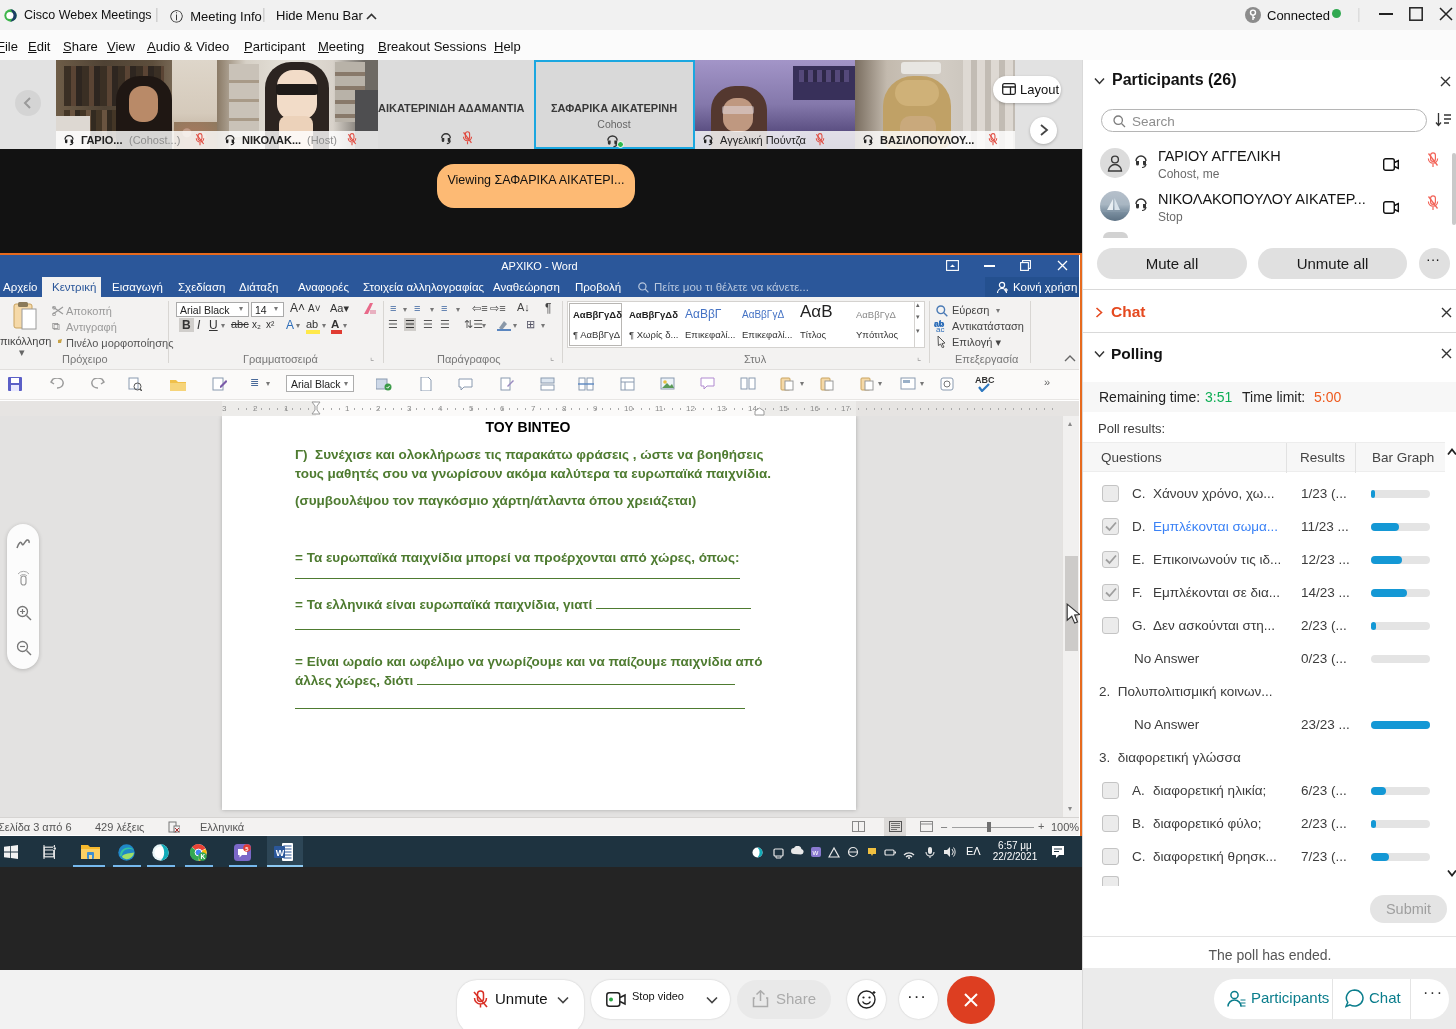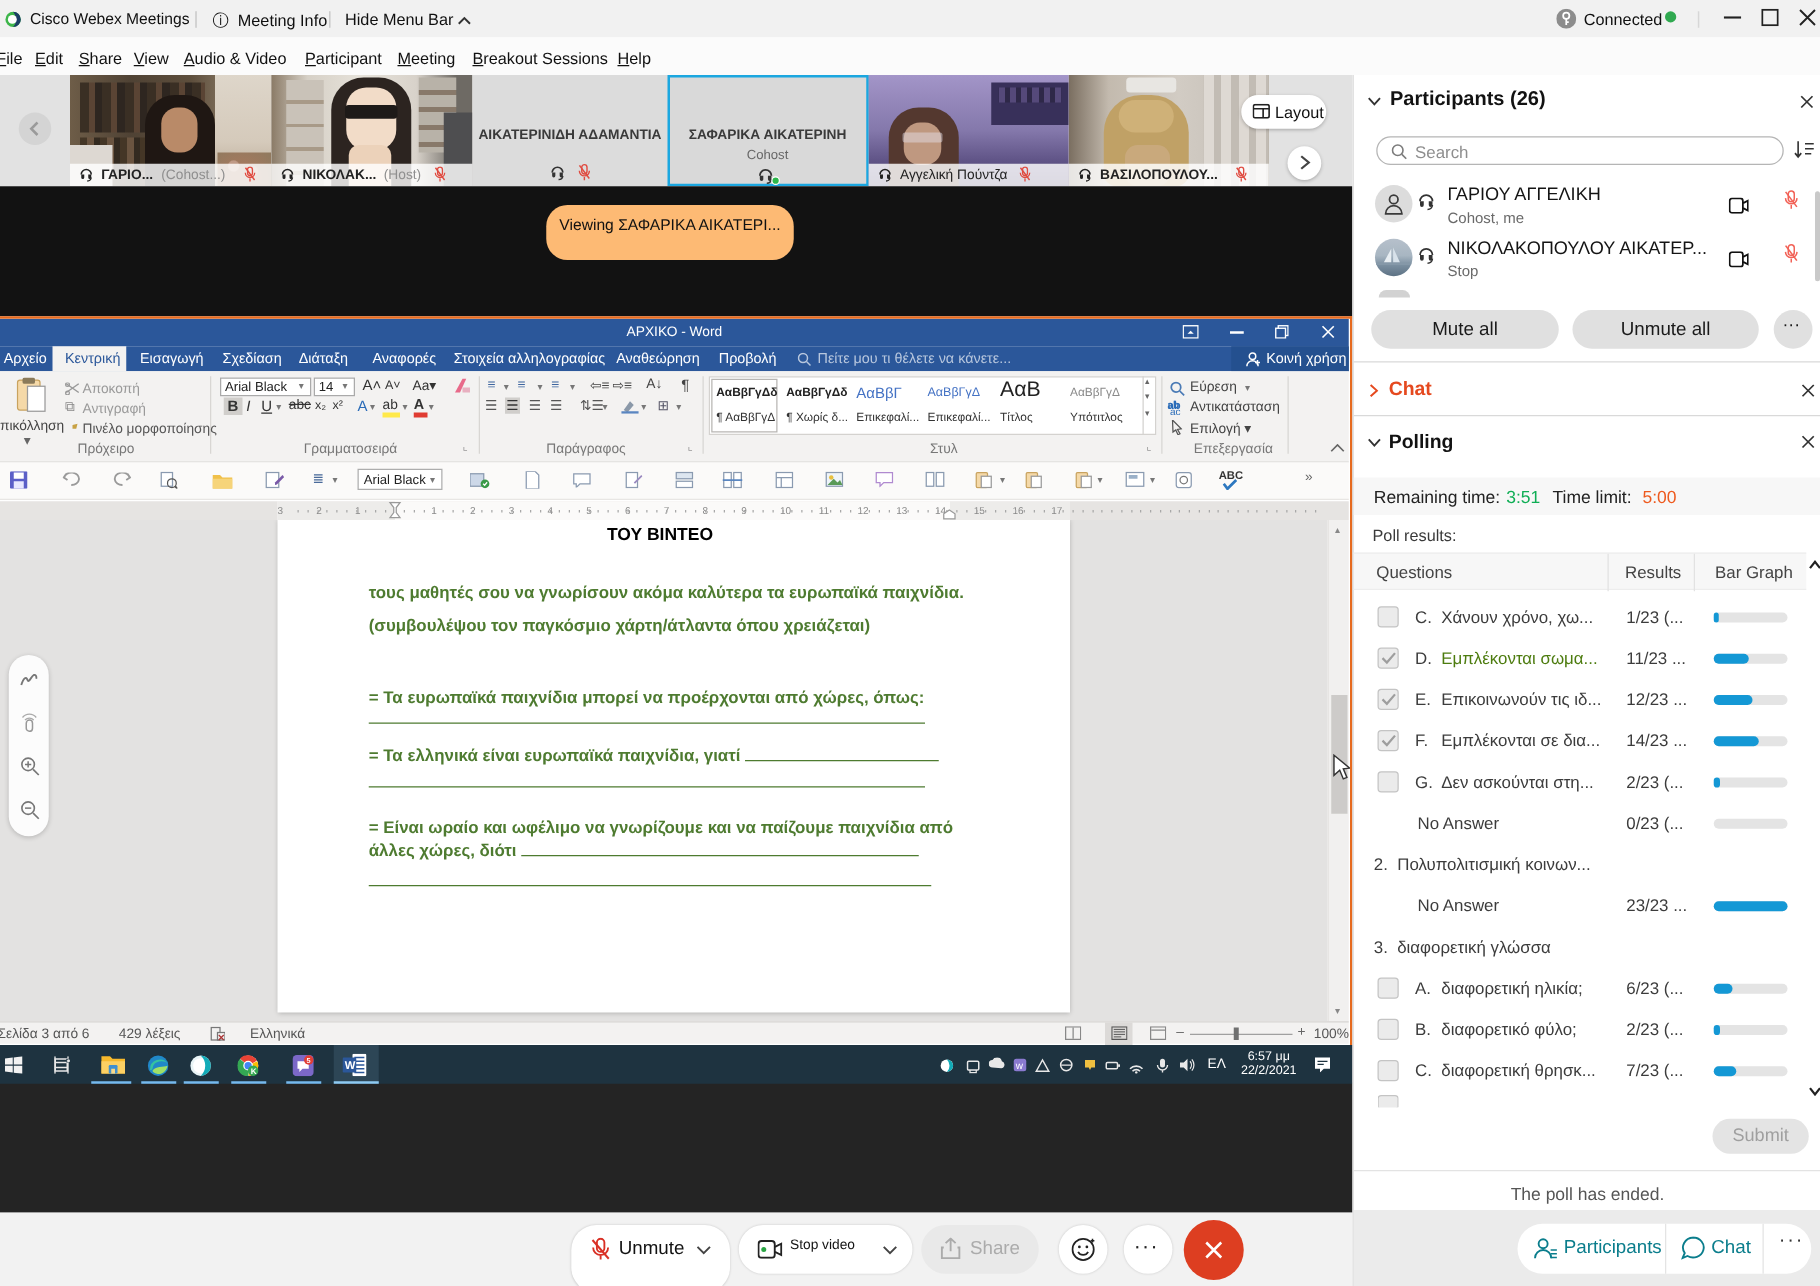--- a/index.html
+++ b/index.html
@@ -74,21 +74,21 @@
     <div class="abs" style="left:12px;top:4px;width:30px;height:85px;background:repeating-linear-gradient(180deg,#c9c2b8 0 16px,#a89a88 16px 19px);"></div>
     <div class="abs" style="left:118px;top:2px;width:30px;height:60px;background:repeating-linear-gradient(180deg,#b8b2a8 0 10px,#88796a 10px 14px);"></div>
     <div class="abs" style="left:138px;top:30px;width:23px;height:59px;background:#4e4e50;"></div>
     <div class="abs" style="left:48px;top:2px;width:64px;height:87px;background:#2c2420;border-radius:26px 26px 0 0;"></div>
     <div class="abs" style="left:60px;top:10px;width:40px;height:50px;background:#f2dcc8;border-radius:16px;"></div>
     <div class="abs" style="left:59px;top:24px;width:42px;height:11px;background:#1e1a18;border-radius:3px;"></div>
     <div class="abs" style="left:62px;top:56px;width:34px;height:33px;background:#ecd2ba;border-radius:8px 8px 0 0;"></div>
   </div>
 
   <div class="abs" style="left:378px;top:0;width:156px;height:89px;background:#dcdcdc;">
-    <div class="abs" style="left:0;top:42px;width:156px;text-align:center;font-size:11px;font-weight:bold;color:#3a3a3a;">ΑΙΚΑΤΕΡΙΝΙΔΗ ΑΔΑΜΑΝΤΙΑ</div>
+    <div class="abs" style="left:0;top:42px;width:156px;font-size:11px;font-weight:bold;color:#3a3a3a;">ΑΙΚΑΤΕΡΙΝΙΔΗ ΑΔΑΜΑΝΤΙΑ</div>
     <svg class="abs" style="left:62px;top:72px;" width="12" height="13" viewBox="0 0 14 15">
         <path d="M2 7 a5 5 0 0 1 10 0" fill="none" stroke="#333" stroke-width="1.6"></path>
         <path d="M2 7 v3 a1.5 1.5 0 0 0 3 0 V7z M12 7 v3 a1.5 1.5 0 0 1 -3 0 V7z" fill="#333"></path>
         <path d="M12 10 a4 4 0 0 1 -4 3.5" fill="none" stroke="#333" stroke-width="1.3"></path>
       </svg>
     <svg class="abs" style="left:84px;top:71px;" width="11" height="14" viewBox="0 0 12 16">
         <rect x="3.6" y=".8" width="4.8" height="8.5" rx="2.4" fill="none" stroke="#e04b40" stroke-width="1.3"></rect>
         <path d="M1.4 6.5 a4.6 4.6 0 0 0 9.2 0 M6 12 v3" fill="none" stroke="#e04b40" stroke-width="1.3"></path>
         <path d="M1.5 1.5 L10.5 13.5" stroke="#e04b40" stroke-width="1.4"></path>
       </svg>
@@ -612,20 +612,21 @@
         </svg>
       <svg class="abs" style="left:754px;top:6px;" width="11" height="9" viewBox="0 0 11 9">
           <path d="M1 8 V4 L5.5 1 L10 4 V8z" fill="#fff" stroke="#9a9a9a"></path>
         </svg>
     </div>
 
     <div class="abs" id="doc" style="left:0;top:161px;width:1062px;height:401px;background:#e3e2e1;overflow:hidden;">
       <div class="abs" style="left:222px;top:0;width:634px;height:394px;background:#fff;box-shadow:0 0 4px rgba(0,0,0,.25);"></div>
       <div class="abs" style="left:295px;top:0;width:466px;height:394px;color:#4e7b30;font-weight:bold;font-size:13.5px;white-space:nowrap;">
         <div class="abs" style="left:0;top:3px;width:466px;text-align:center;color:#000;font-size:14px;">ΤΟΥ ΒΙΝΤΕΟ</div>
+        <div class="abs" style="left:0;top:31px;">Γ)&nbsp; Συνέχισε και ολοκλήρωσε τις παρακάτω φράσεις , ώστε να βοηθήσεις</div>
         <div class="abs" style="left:0;top:50px;">τους μαθητές σου να γνωρίσουν ακόμα καλύτερα τα ευρωπαϊκά παιχνίδια.</div>
         <div class="abs" style="left:0;top:77px;">(συμβουλέψου τον παγκόσμιο χάρτη/άτλαντα όπου χρειάζεται)</div>
         <div class="abs" style="left:0;top:134px;">= Τα ευρωπαϊκά παιχνίδια μπορεί να προέρχονται από χώρες, όπως:</div>
         <div class="abs" style="left:0;top:161px;width:445px;border-bottom:1.8px solid #4e7b30;height:2px;"></div>
         <div class="abs" style="left:0;top:181px;">= Τα ελληνικά είναι ευρωπαϊκά παιχνίδια, γιατί <span style="display:inline-block;width:155px;border-bottom:1.8px solid #4e7b30;"></span></div>
         <div class="abs" style="left:0;top:212px;width:445px;border-bottom:1.8px solid #4e7b30;height:2px;"></div>
         <div class="abs" style="left:0;top:238px;">= Είναι ωραίο και ωφέλιμο να γνωρίζουμε και να παίζουμε παιχνίδια από</div>
         <div class="abs" style="left:0;top:257px;">άλλες χώρες, διότι <span style="display:inline-block;width:318px;border-bottom:1.8px solid #4e7b30;"></span></div>
         <div class="abs" style="left:0;top:291px;width:450px;border-bottom:1.8px solid #4e7b30;height:2px;"></div>
       </div>
@@ -965,21 +966,21 @@
       <span class="abs" style="left:49px;top:426px;font-size:13.5px;color:#3c3c3c;">C.</span>
       <span class="abs" style="left:70px;top:426px;font-size:13.5px;color:#3c3c3c;">Χάνουν χρόνο, χω...</span>
       <span class="abs" style="left:218px;top:426px;font-size:13.5px;color:#3c3c3c;">1/23 (...</span>
       <div class="abs" style="left:288px;top:430px;width:59px;height:8px;border-radius:4px;background:#e4e4e4;"></div>
       <div class="abs" style="left:288px;top:430px;width:4px;height:8px;border-radius:4px;background:#1498d5;"></div>
       <div class="abs" style="left:19px;top:458px;width:17px;height:17px;border-radius:3px;background:#ebebeb;border:1px solid #c4c4c4;"></div>
       <svg class="abs" style="left:22px;top:461px;" width="12" height="11" viewBox="0 0 12 11">
         <path d="M1 5.5 L4.5 9 L11 1.5" stroke="#9e9e9e" stroke-width="1.8" fill="none"></path>
       </svg>
       <span class="abs" style="left:49px;top:459px;font-size:13.5px;color:#3c3c3c;">D.</span>
-      <span class="abs" style="left:70px;top:459px;font-size:13.5px;color:#4d7c0f;">Εμπλέκονται σωμα...</span>
+      <span class="abs" style="left:70px;top:459px;font-size:13.5px;color:#3b82f6;">Εμπλέκονται σωμα...</span>
       <span class="abs" style="left:218px;top:459px;font-size:13.5px;color:#3c3c3c;">11/23 ...</span>
       <div class="abs" style="left:288px;top:463px;width:59px;height:8px;border-radius:4px;background:#e4e4e4;"></div>
       <div class="abs" style="left:288px;top:463px;width:28px;height:8px;border-radius:4px;background:#1498d5;"></div>
       <div class="abs" style="left:19px;top:491px;width:17px;height:17px;border-radius:3px;background:#ebebeb;border:1px solid #c4c4c4;"></div>
       <svg class="abs" style="left:22px;top:494px;" width="12" height="11" viewBox="0 0 12 11">
         <path d="M1 5.5 L4.5 9 L11 1.5" stroke="#9e9e9e" stroke-width="1.8" fill="none"></path>
       </svg>
       <span class="abs" style="left:49px;top:492px;font-size:13.5px;color:#3c3c3c;">E.</span>
       <span class="abs" style="left:70px;top:492px;font-size:13.5px;color:#3c3c3c;">Επικοινωνούν τις ιδ...</span>
       <span class="abs" style="left:218px;top:492px;font-size:13.5px;color:#3c3c3c;">12/23 ...</span>

